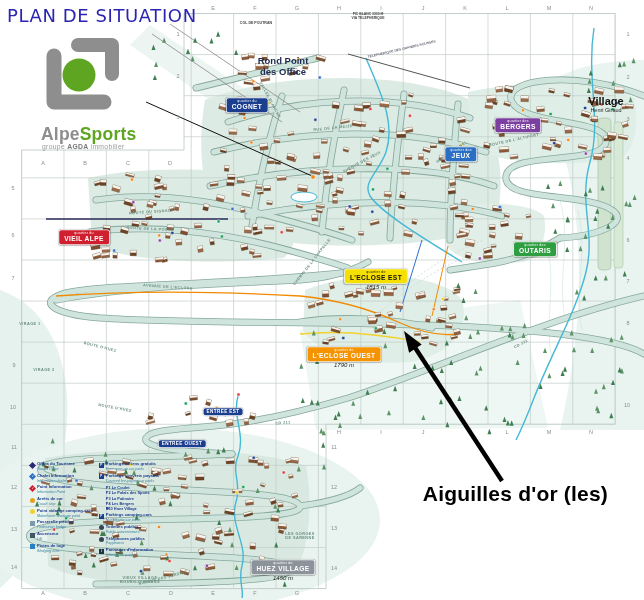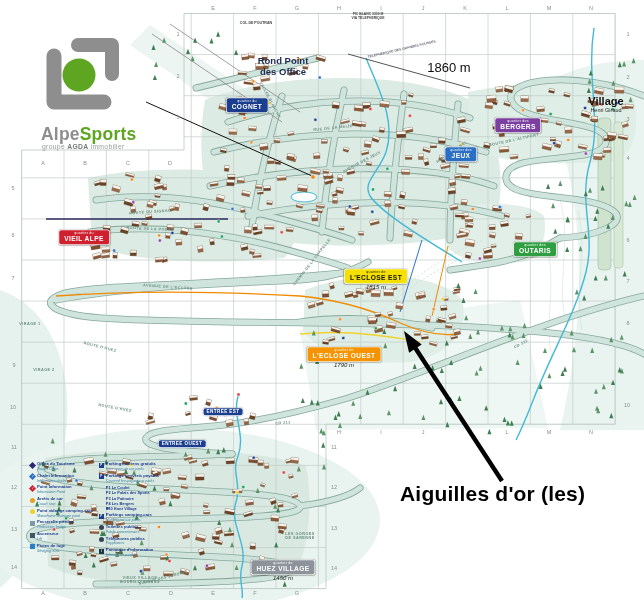--- a/index.html
+++ b/index.html
@@ -19,21 +19,21 @@
     padding:1px 5px;box-shadow:0 0 0 .7px #fff,0 0 1px 1px rgba(0,0,0,.25);line-height:1.15;}
   .badge .pref{display:block;font-size:3.6px;font-weight:400;letter-spacing:.2px;opacity:.95;}
   .badge .nm{display:block;font-size:6.6px;font-weight:bold;letter-spacing:.4px;white-space:nowrap;}
   .badge-alt{position:absolute;transform:translate(-50%,0);font-size:6px;color:#222;font-style:italic;}
   .roadlbl{position:absolute;font-size:3.8px;color:#6b8f80;letter-spacing:.45px;white-space:nowrap;font-weight:bold;}
   .place{position:absolute;transform:translate(-50%,-50%);text-align:center;white-space:pre-line;line-height:1.12;}
   .place .sub{display:block;font-size:5.5px;font-weight:400;color:#222;}
   .resort{position:absolute;left:395px;top:60px;width:108px;text-align:center;color:#0d0d0d;}
   .resort .l1{font-size:15px;font-weight:600;letter-spacing:.2px;}
   .resort .l2{font-size:13px;font-weight:500;}
-  .annotation{position:absolute;left:400px;top:482px;width:196px;text-align:left;
+  .annotation{position:absolute;left:412px;top:482px;width:196px;text-align:right;
     font-size:21px;font-weight:bold;color:#000;letter-spacing:.2px;}
   .legend{position:absolute;left:30px;top:462px;width:152px;display:flex;gap:6px;font-weight:bold;}
   .leg-col{display:flex;flex-direction:column;}
   .leg-item{display:flex;gap:2px;margin-bottom:2.6px;align-items:flex-start;}
   .leg-ic{flex:0 0 5px;width:5px;height:5px;margin-top:.5px;display:flex;align-items:center;
     justify-content:center;color:#fff;font-size:3px;font-weight:bold;line-height:1;}
   .leg-fr{font-size:4.2px;color:#1d3a8f;line-height:1.15;}
   .leg-en{font-size:3.7px;color:#3a7fa0;font-weight:400;font-style:italic;line-height:1.15;}
   .leg-park{font-size:3.9px;color:#1d3a8f;line-height:1.3;margin:0 0 2.5px 7px;font-weight:bold;}
 </style>
@@ -1785,33 +1785,33 @@
       <circle cx="313" cy="177" r="2.3" fill="#f08a1e" stroke="#fff" stroke-width=".6"></circle>
     </g>
 
     <g>
       <line x1="414" y1="346" x2="502" y2="481" stroke="#000" stroke-width="4.4"></line>
       <polygon points="404,331 409.1,352.7 421.7,344.5" fill="#000"></polygon>
     </g>
   </svg>
 
   <div class="overlay">
+    <div class="page-title">PLAN DE SITUATION</div>
 
     <div class="logo">
       <svg width="100" height="90" viewBox="0 0 100 90">
         <path d="M 24,24 L 24,70 L 74,70" fill="none" stroke="#8e8e8e" stroke-width="15" stroke-linecap="round" stroke-linejoin="round"></path>
         <path d="M 48,13 L 82,13 L 82,42" fill="none" stroke="#8e8e8e" stroke-width="14" stroke-linecap="round" stroke-linejoin="round"></path>
         <circle cx="49" cy="43" r="16.5" fill="#5ea621"></circle>
       </svg>
       <div class="brand"><span class="g1">Alpe</span><span class="g2">Sports</span></div>
       <div class="tagline"><span>groupe</span> <b>AGDA</b> <span>immobilier</span></div>
     </div>
 
     <div class="resort">
-      <div class="l2">1860 m</div>
     </div>
 
     <div id="places">
         <div class="place" style="left: 283px; top: 67px; font-size: 9.5px; font-weight: bold; color: rgb(29, 43, 80); transform: translate(-50%, -50%) rotate(0deg);"><span>Rond Point
 des Office</span></div>
         <div class="place" style="left: 606px; top: 104px; font-size: 11px; font-weight: bold; color: rgb(17, 17, 17); transform: translate(-50%, -50%) rotate(0deg);"><span>Village</span><span class="sub">Henri Giraud</span></div>
         <div class="place" style="left: 256px; top: 23px; font-size: 3.6px; font-weight: bold; color: rgb(68, 68, 68); transform: translate(-50%, -50%) rotate(0deg);"><span>COL DE POUTRAN</span></div>
         <div class="place" style="left: 368px; top: 17px; font-size: 3.4px; font-weight: bold; color: rgb(68, 68, 68); transform: translate(-50%, -50%) rotate(0deg);"><span>PIC BLANC 3330 M
 VIA TELEPHERIQUE</span></div>
         <div class="place" style="left: 402px; top: 50px; font-size: 3.4px; font-weight: bold; color: rgb(102, 102, 119); transform: translate(-50%, -50%) rotate(-13deg);"><span>TELEPHERIQUE DES GRANDES ROUSSES</span></div>

